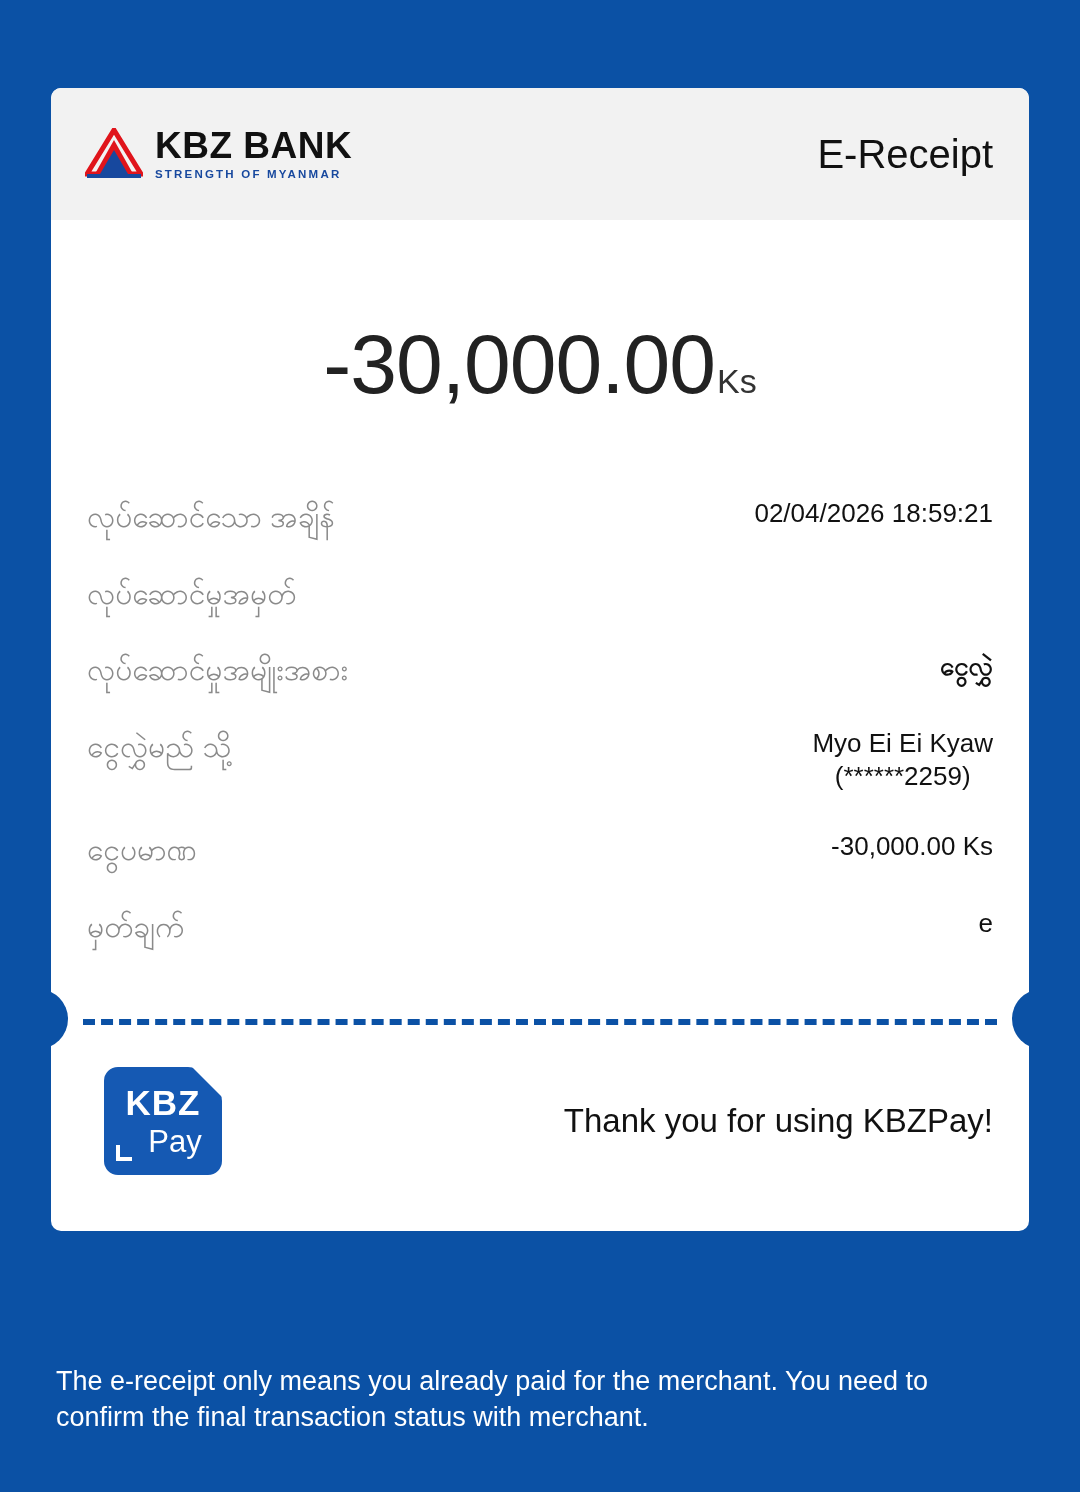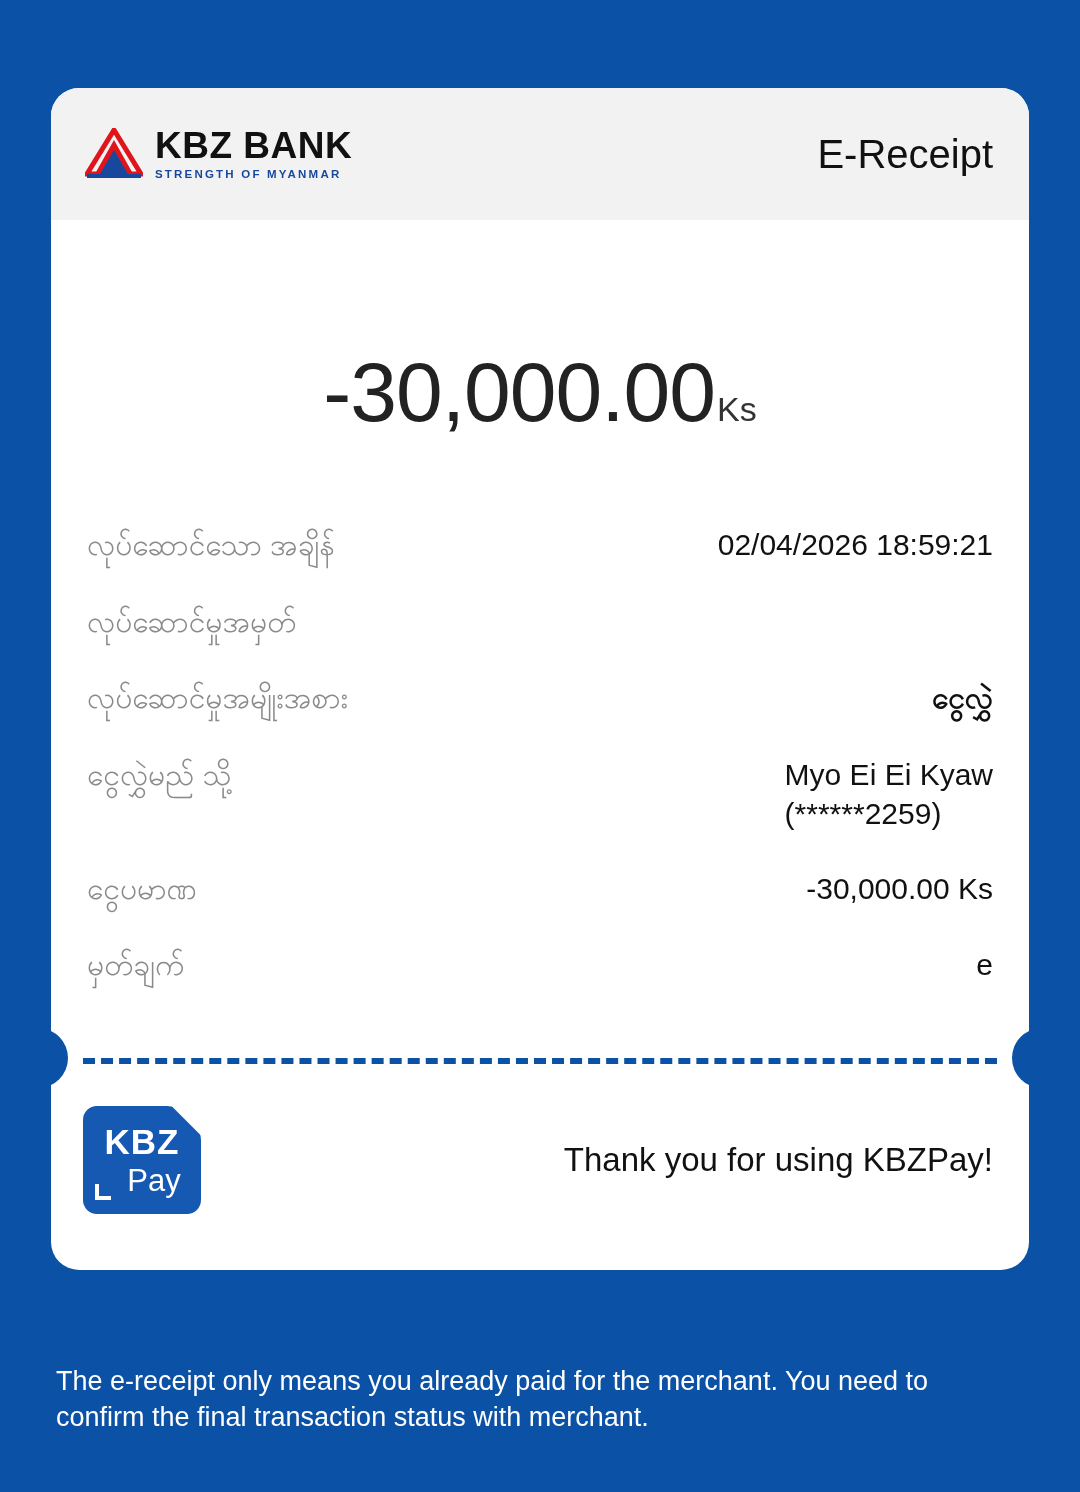--- a/index.html
+++ b/index.html
@@ -18,21 +18,21 @@
     overflow: hidden;
   }
 
   
   .receipt {
     position: absolute;
     left: 51px;
     top: 88px;
     width: 978px;
     background: #ffffff;
-    border-radius: 28px;
+    border-radius: 10px;
     overflow: hidden;
   }
 
   .receipt-header {
     height: 132px;
     background: #f2f2f2;
     display: flex;
     align-items: center;
     justify-content: space-between;
     padding: 0 36px 0 34px;
@@ -77,21 +77,20 @@
     text-align: center;
     padding-top: 96px;
     padding-bottom: 18px;
   }
   .amount {
     font-size: 84px;
     color: #222;
     letter-spacing: -1px;
     display: inline-block;
     vertical-align: baseline;
-    margin-top: 28px;
   }
   .amount-unit {
     font-size: 34px;
     color: #333;
     display: inline-block;
     margin-left: 2px;
     vertical-align: baseline;
   }
 
   
@@ -105,23 +104,23 @@
     margin-bottom: 36px;
     gap: 24px;
   }
   .row-label {
     font-size: 30px;
     color: #8a8a8a;
     white-space: nowrap;
     line-height: 1.35;
   }
   .row-value {
-    font-size: 30px;
-    color: #111;
-    text-align: left;
+    font-size: 26px;
+    color: #111;
+    text-align: center;
     line-height: 1.3;
   }
   .row-value.strong {
     font-weight: bold;
   }
   .row-value .line2 { display: block; }
 
   
   .perf-wrap {
     position: relative;
@@ -145,21 +144,21 @@
     right: 32px;
     height: 0;
     border-top: 6px dashed #0b51a5;
   }
 
   
   .card-footer {
     display: flex;
     align-items: center;
     justify-content: space-between;
-    padding: 12px 36px 56px 32px;
+    padding: 12px 36px 56px 53px;
   }
   .kbzpay-logo {
     width: 118px;
     height: 108px;
     background: #1559b3;
     border-radius: 14px 34px 14px 14px;
     color: #fff;
     display: flex;
     flex-direction: column;
     align-items: center;

